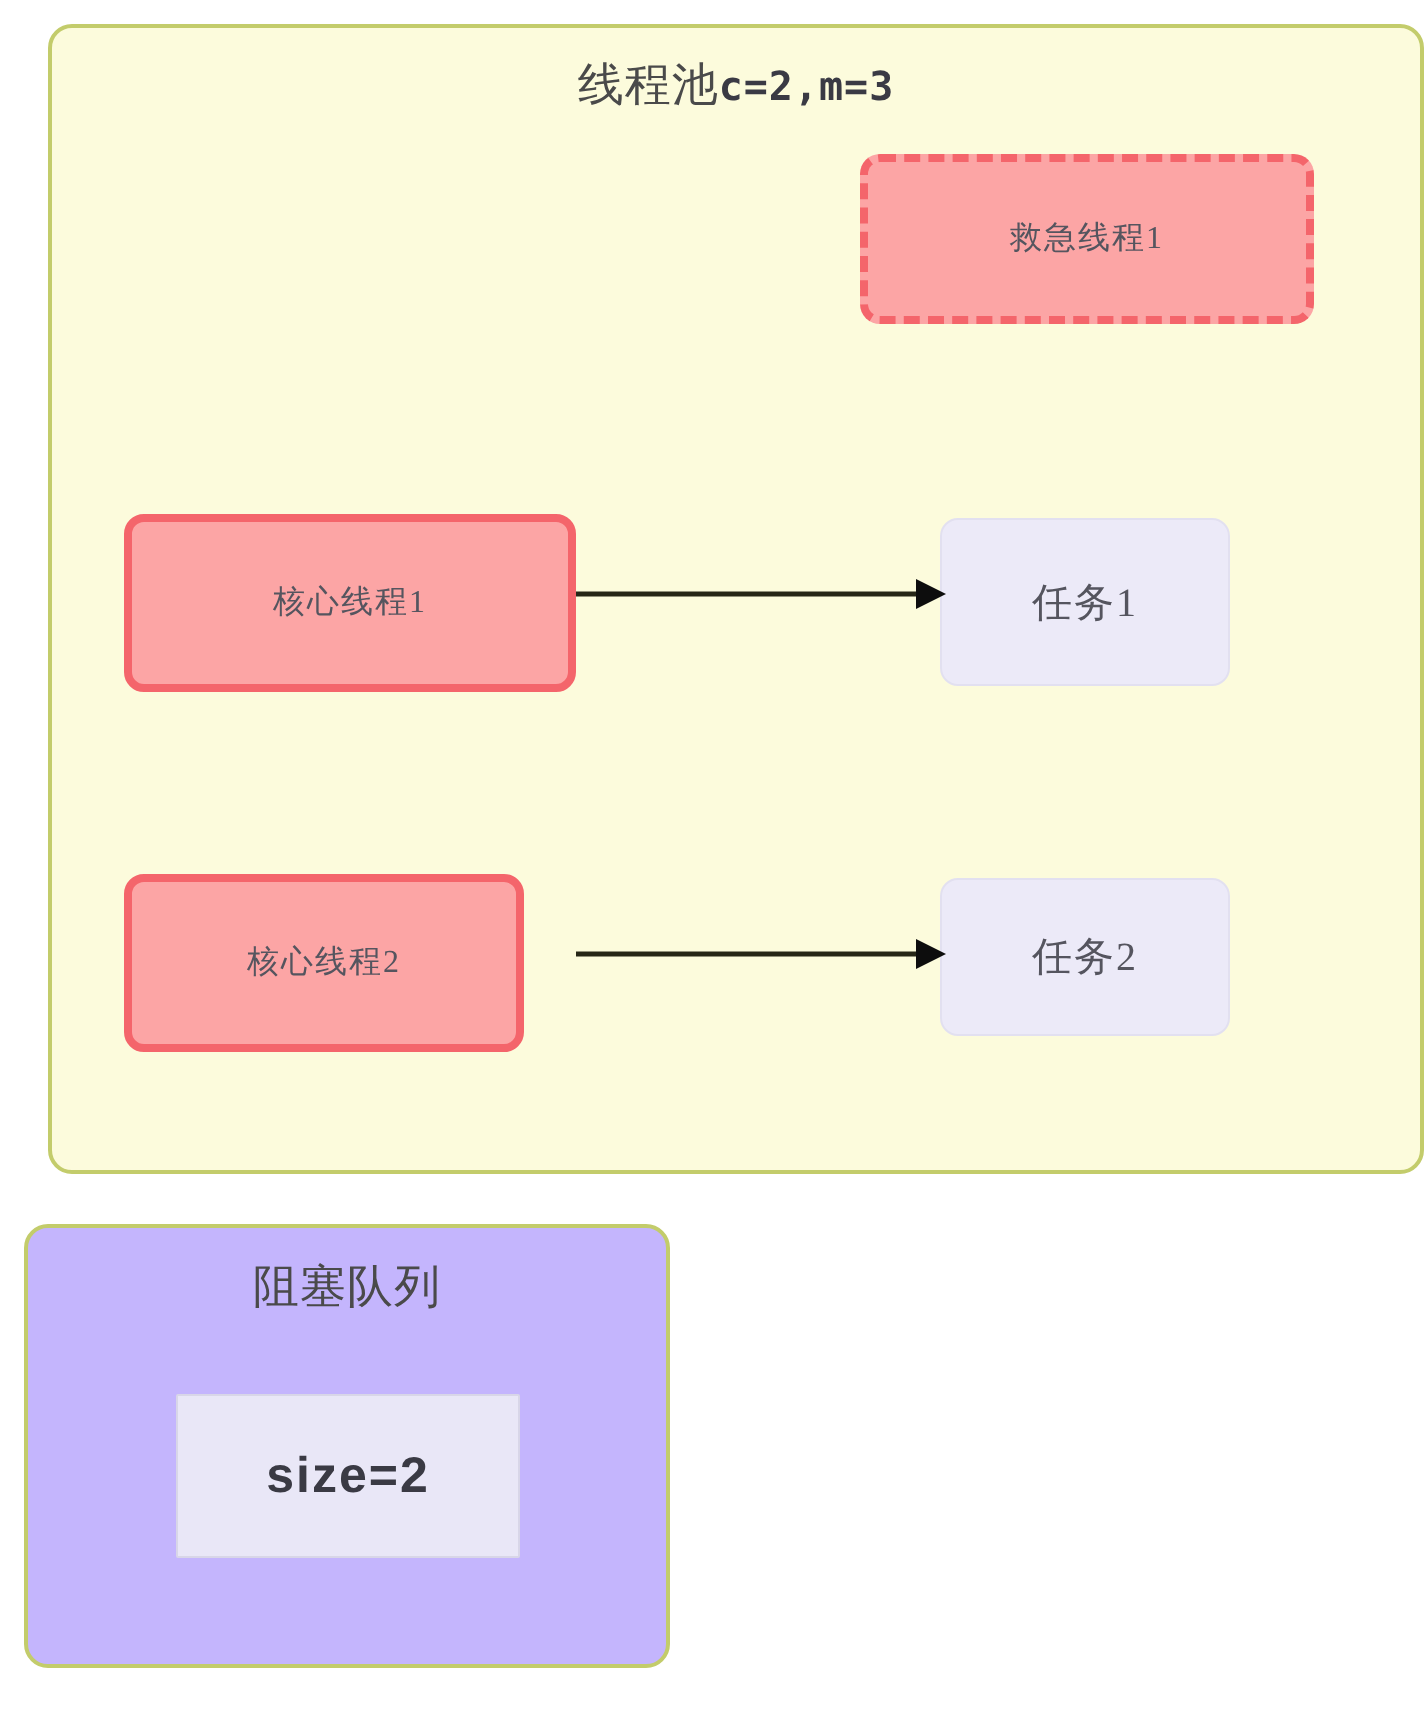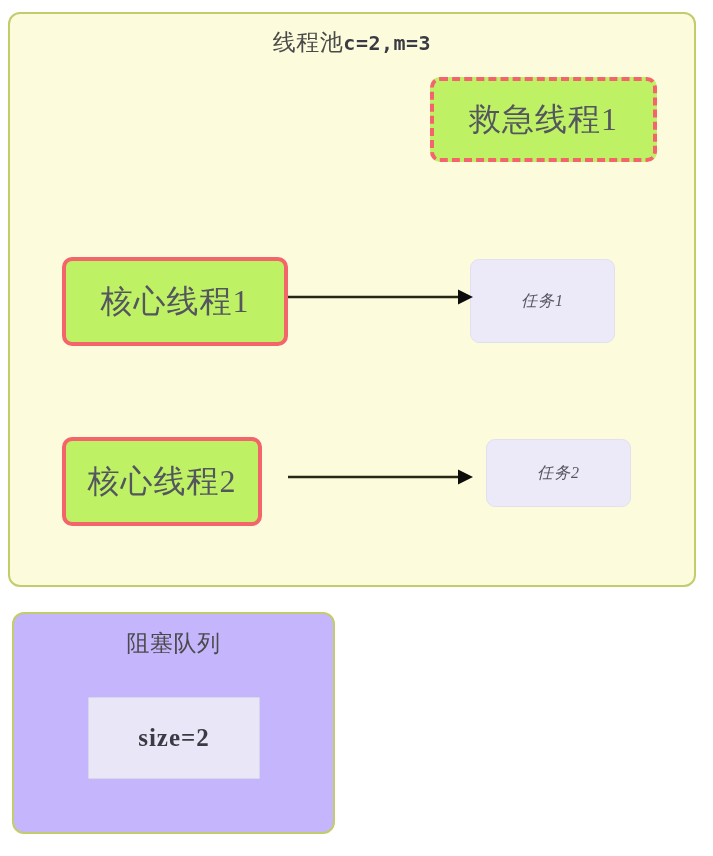--- a/index.html
+++ b/index.html
@@ -11,21 +11,21 @@
     width: 713px;
     height: 856px;
     position: relative;
     font-family: "Liberation Serif", "DejaVu Serif", serif;
     overflow: hidden;
   }
 
   
   .pool-container {
     position: absolute;
-    left: 8px;
+    left: 24px;
     top: 12px;
     width: 688px;
     height: 575px;
     box-sizing: border-box;
     background: #fcfbdc;
     border: 2px solid #c3cc6b;
     border-radius: 12px;
   }
 
   .queue-container {
@@ -58,26 +58,26 @@
     font-family: "DejaVu Sans Mono", "Liberation Mono", monospace;
     font-size: 20px;
     font-weight: bold;
     color: #3a3a44;
   }
 
   
   .thread-box {
     position: absolute;
     box-sizing: border-box;
-    background: #bef264;
+    background: #fca5a5;
     display: flex;
     align-items: center;
     justify-content: center;
     color: #55555f;
-    font-size: 32px;
+    font-size: 16px;
     letter-spacing: 1px;
     white-space: nowrap;
   }
 
   .thread-core {
     border: 4px solid #f4656b;
     border-radius: 10px;
     text-align: right;
   }
 
@@ -94,43 +94,42 @@
   .task-box {
     position: absolute;
     box-sizing: border-box;
     background: #eceaf8;
     border: 1px solid #e2e0f0;
     border-radius: 9px;
     display: flex;
     align-items: center;
     justify-content: center;
     color: #55555f;
-    font-size: 16px;
+    font-size: 20px;
     letter-spacing: 1px;
     white-space: nowrap;
-    font-style: italic;
   }
   .task-1 { left: 470px; top: 259px; width: 145px; height: 84px; }
-  .task-2 { left: 486px; top: 439px; width: 145px; height: 68px; }
+  .task-2 { left: 470px; top: 439px; width: 145px; height: 79px; }
 
   
   .queue-size-box {
     position: absolute;
     left: 88px;
     top: 697px;
     width: 172px;
     height: 82px;
     box-sizing: border-box;
     background: #e9e7f7;
     border: 1px solid #d8d6e8;
     border-radius: 1px;
     display: flex;
     align-items: center;
     justify-content: center;
-    font-family: Liberation Serif, serif;
+    font-family: Liberation Sans, sans-serif;
     font-size: 25px;
     font-weight: bold;
     color: #3a3a44;
     letter-spacing: 1px;
   }
 
   
   .arrow-svg {
     position: absolute;
     pointer-events: none;

